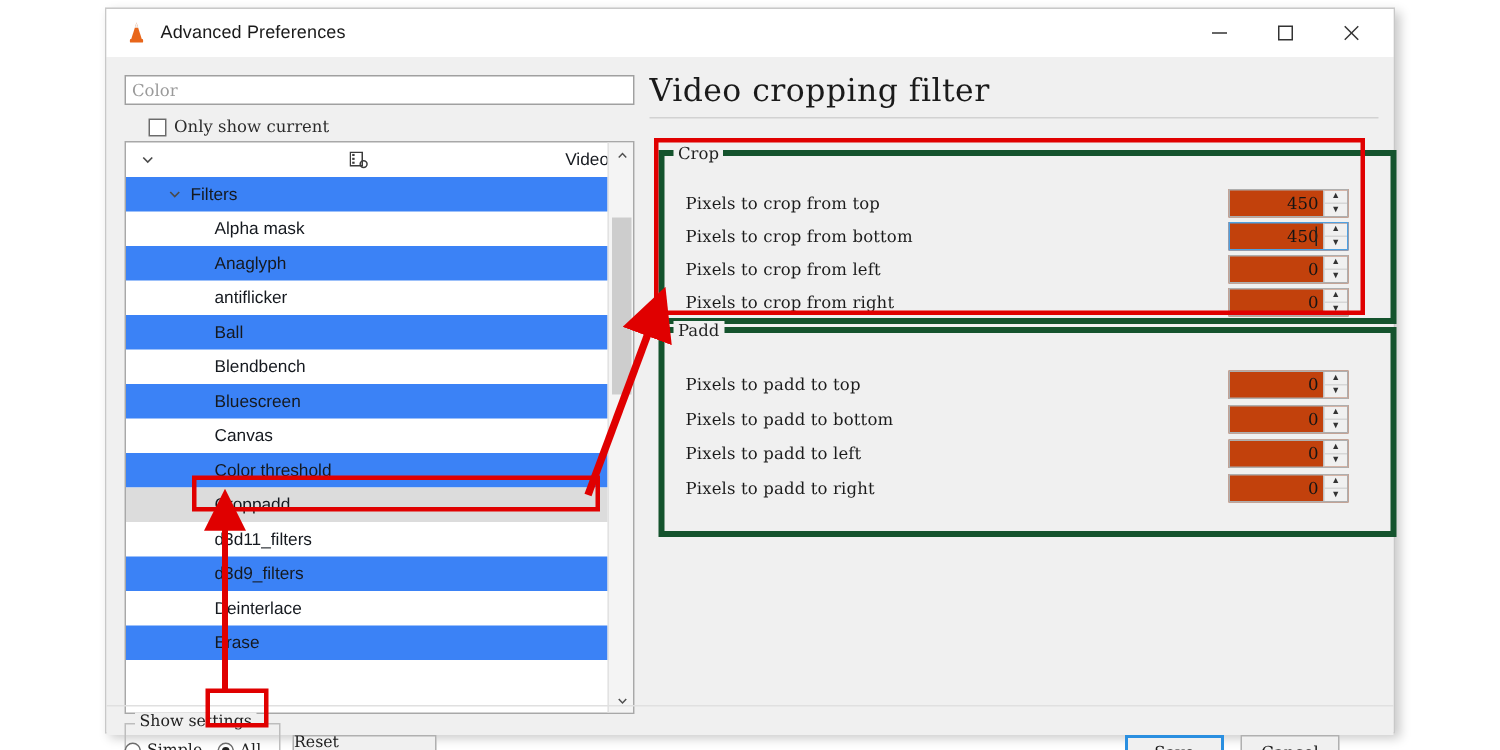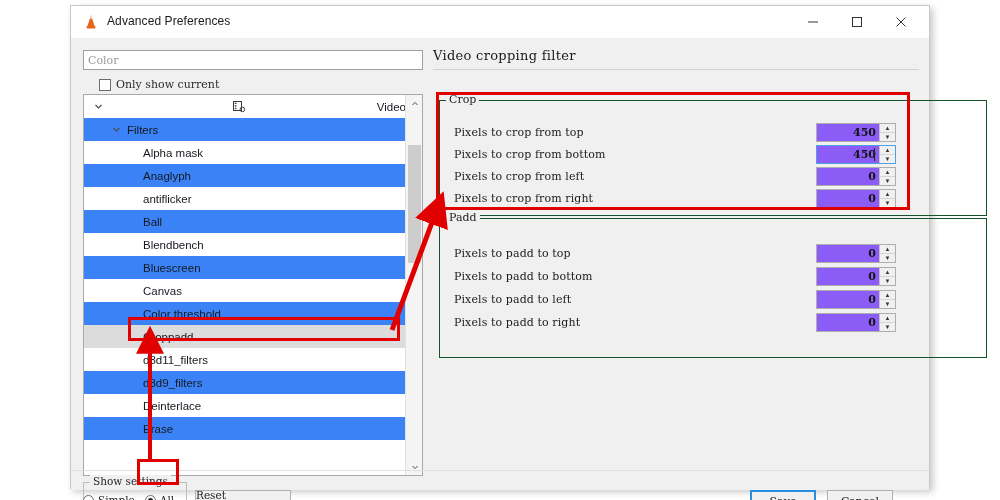--- a/index.html
+++ b/index.html
@@ -144,45 +144,45 @@
     border: 1px solid #b0b0b0; background: #f0f0f0;
     display: flex; align-items: center; justify-content: center;
     font-family: "DejaVu Serif", serif; font-size: 10.5px; color: #1d1d1d;
     box-sizing: border-box;
   }
 
   
   .right-pane { position: absolute; left: 362px; top: 6px; width: 486px; }
   .page-title {
     font-family: "DejaVu Serif", serif;
-    font-size: 13px; color: #1a1a1a; letter-spacing: .3px;
+    font-size: 21px; color: #1a1a1a; letter-spacing: .3px;
     padding: 4px 0 6px 0;
   }
   .title-rule { height: 1px; background: #d2d2d2; width: 486px; }
 
   .group {
     position: absolute; left: 368px;
-    width: 548px;
-    border: 1px solid #14532d;
+    width: 492px;
+    border: 4px solid #14532d;
     box-sizing: border-box;
   }
   .group > .group-title { font-size: 11px; }
   .field-row {
     position: absolute; left: 14px; height: 19px;
     display: flex; align-items: center; width: 446px;
   }
   .field-label {
     font-family: "DejaVu Serif", serif; font-size: 11px; color: #1b1b1b;
     white-space: nowrap; letter-spacing: .1px;
   }
   .spin {
     position: absolute; right: 4px; top: 0;
     width: 80px; height: 19px;
     display: flex; box-sizing: border-box;
-    border: 1px solid #aeaeae; background: #8b5cf6; font-weight: bold;
+    border: 1px solid #aeaeae; background: #c2410c;
   }
   .spin.focus { border: 1px solid #4fa0e0; }
   .spin-value {
     flex: 1; text-align: right;
     font-family: "DejaVu Serif", serif; font-size: 11px; color: #141414;
     padding-right: 3px; line-height: 17px; position: relative;
   }
   .caret {
     position: absolute; right: 4px; top: 2px; width: 1px; height: 13px; background: #222;
   }

